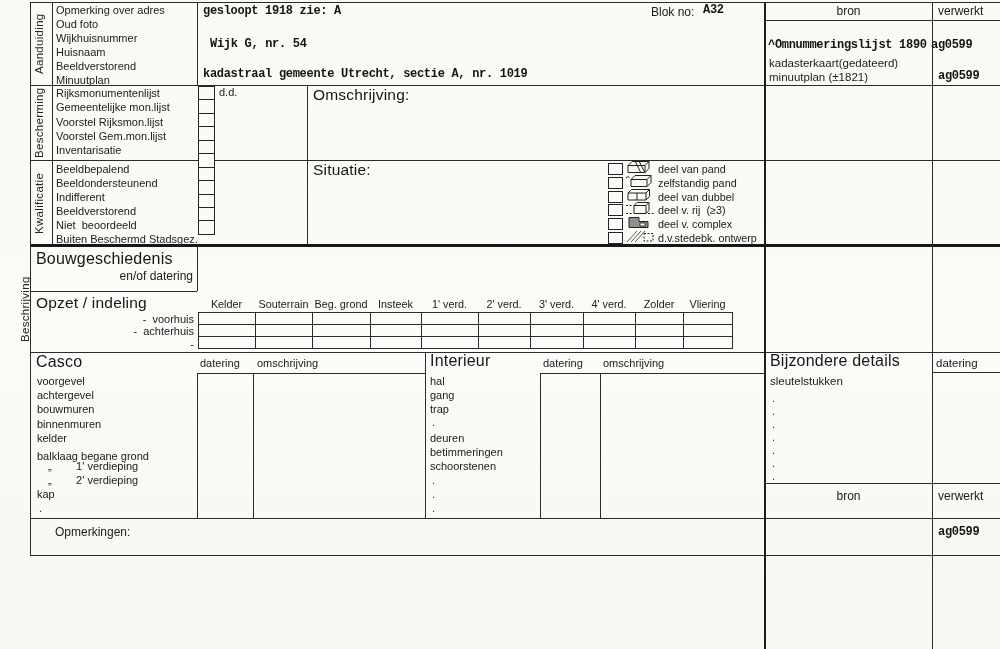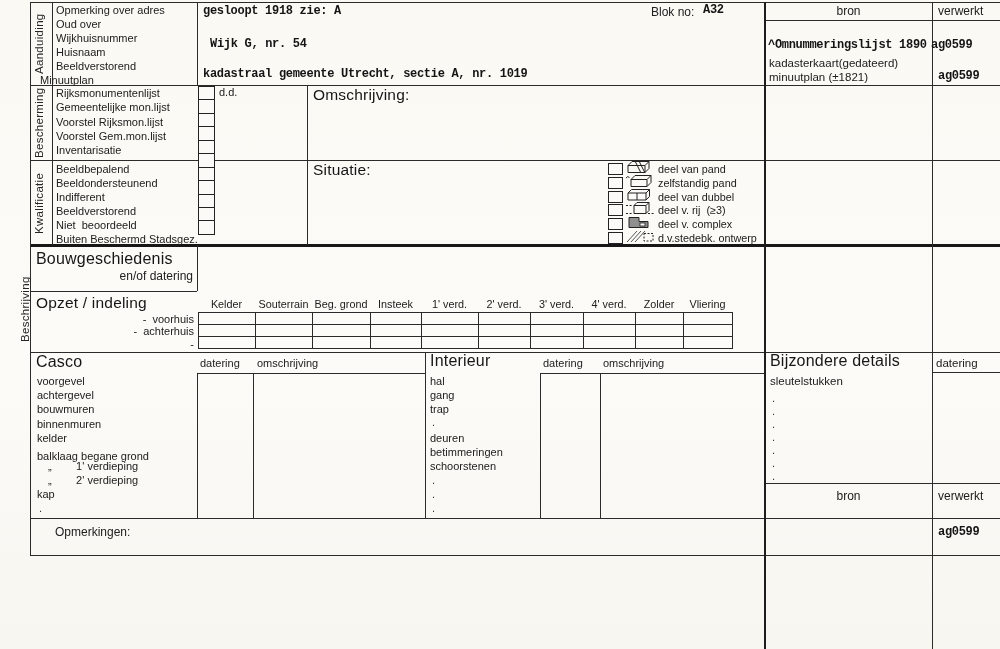--- a/index.html
+++ b/index.html
@@ -62,25 +62,25 @@
   <div class="v" style="left:253px;top:373px;height:145px"></div>
   <div class="v" style="left:540px;top:373px;height:145px"></div>
   <div class="v" style="left:600px;top:373px;height:145px"></div>
 
   <div class="vlabel" style="left:33px;top:4px;height:80px">Aanduiding</div>
   <div class="vlabel" style="left:33px;top:87px;height:72px">Bescherming</div>
   <div class="vlabel" style="left:33px;top:162px;height:82px">Kwalificatie</div>
   <div class="vlabel" style="left:19px;top:252px;height:115px">Beschrijving</div>
 
   <div class="lab" style="left:56px;top:4px">Opmerking over adres</div>
-  <div class="lab" style="left:56px;top:18px">Oud over</div>
+  <div class="lab" style="left:56px;top:18px">Oud foto</div>
   <div class="lab" style="left:56px;top:32px">Wijkhuisnummer</div>
   <div class="lab" style="left:56px;top:46px">Huisnaam</div>
   <div class="lab" style="left:56px;top:60px">Beeldverstorend</div>
-  <div class="lab" style="left:40px;top:74px">Minuutplan</div>
+  <div class="lab" style="left:56px;top:74px">Minuutplan</div>
 
   <div class="typed" style="left:203px;top:4px">gesloopt 1918 zie: A</div>
   <div class="typed" style="left:210px;top:37px">Wijk G, nr. 54</div>
   <div class="typed" style="left:203px;top:67px">kadastraal gemeente Utrecht, sectie A, nr. 1019</div>
 
   <div class="lab12" style="left:651px;top:5px">Blok no:</div>
   <div class="typed" style="left:703px;top:3px;font-size:12px">A32</div>
 
   <div class="lab12" style="left:765px;top:4px;width:167px;text-align:center">bron</div>
   <div class="lab12" style="left:938px;top:4px">verwerkt</div>

